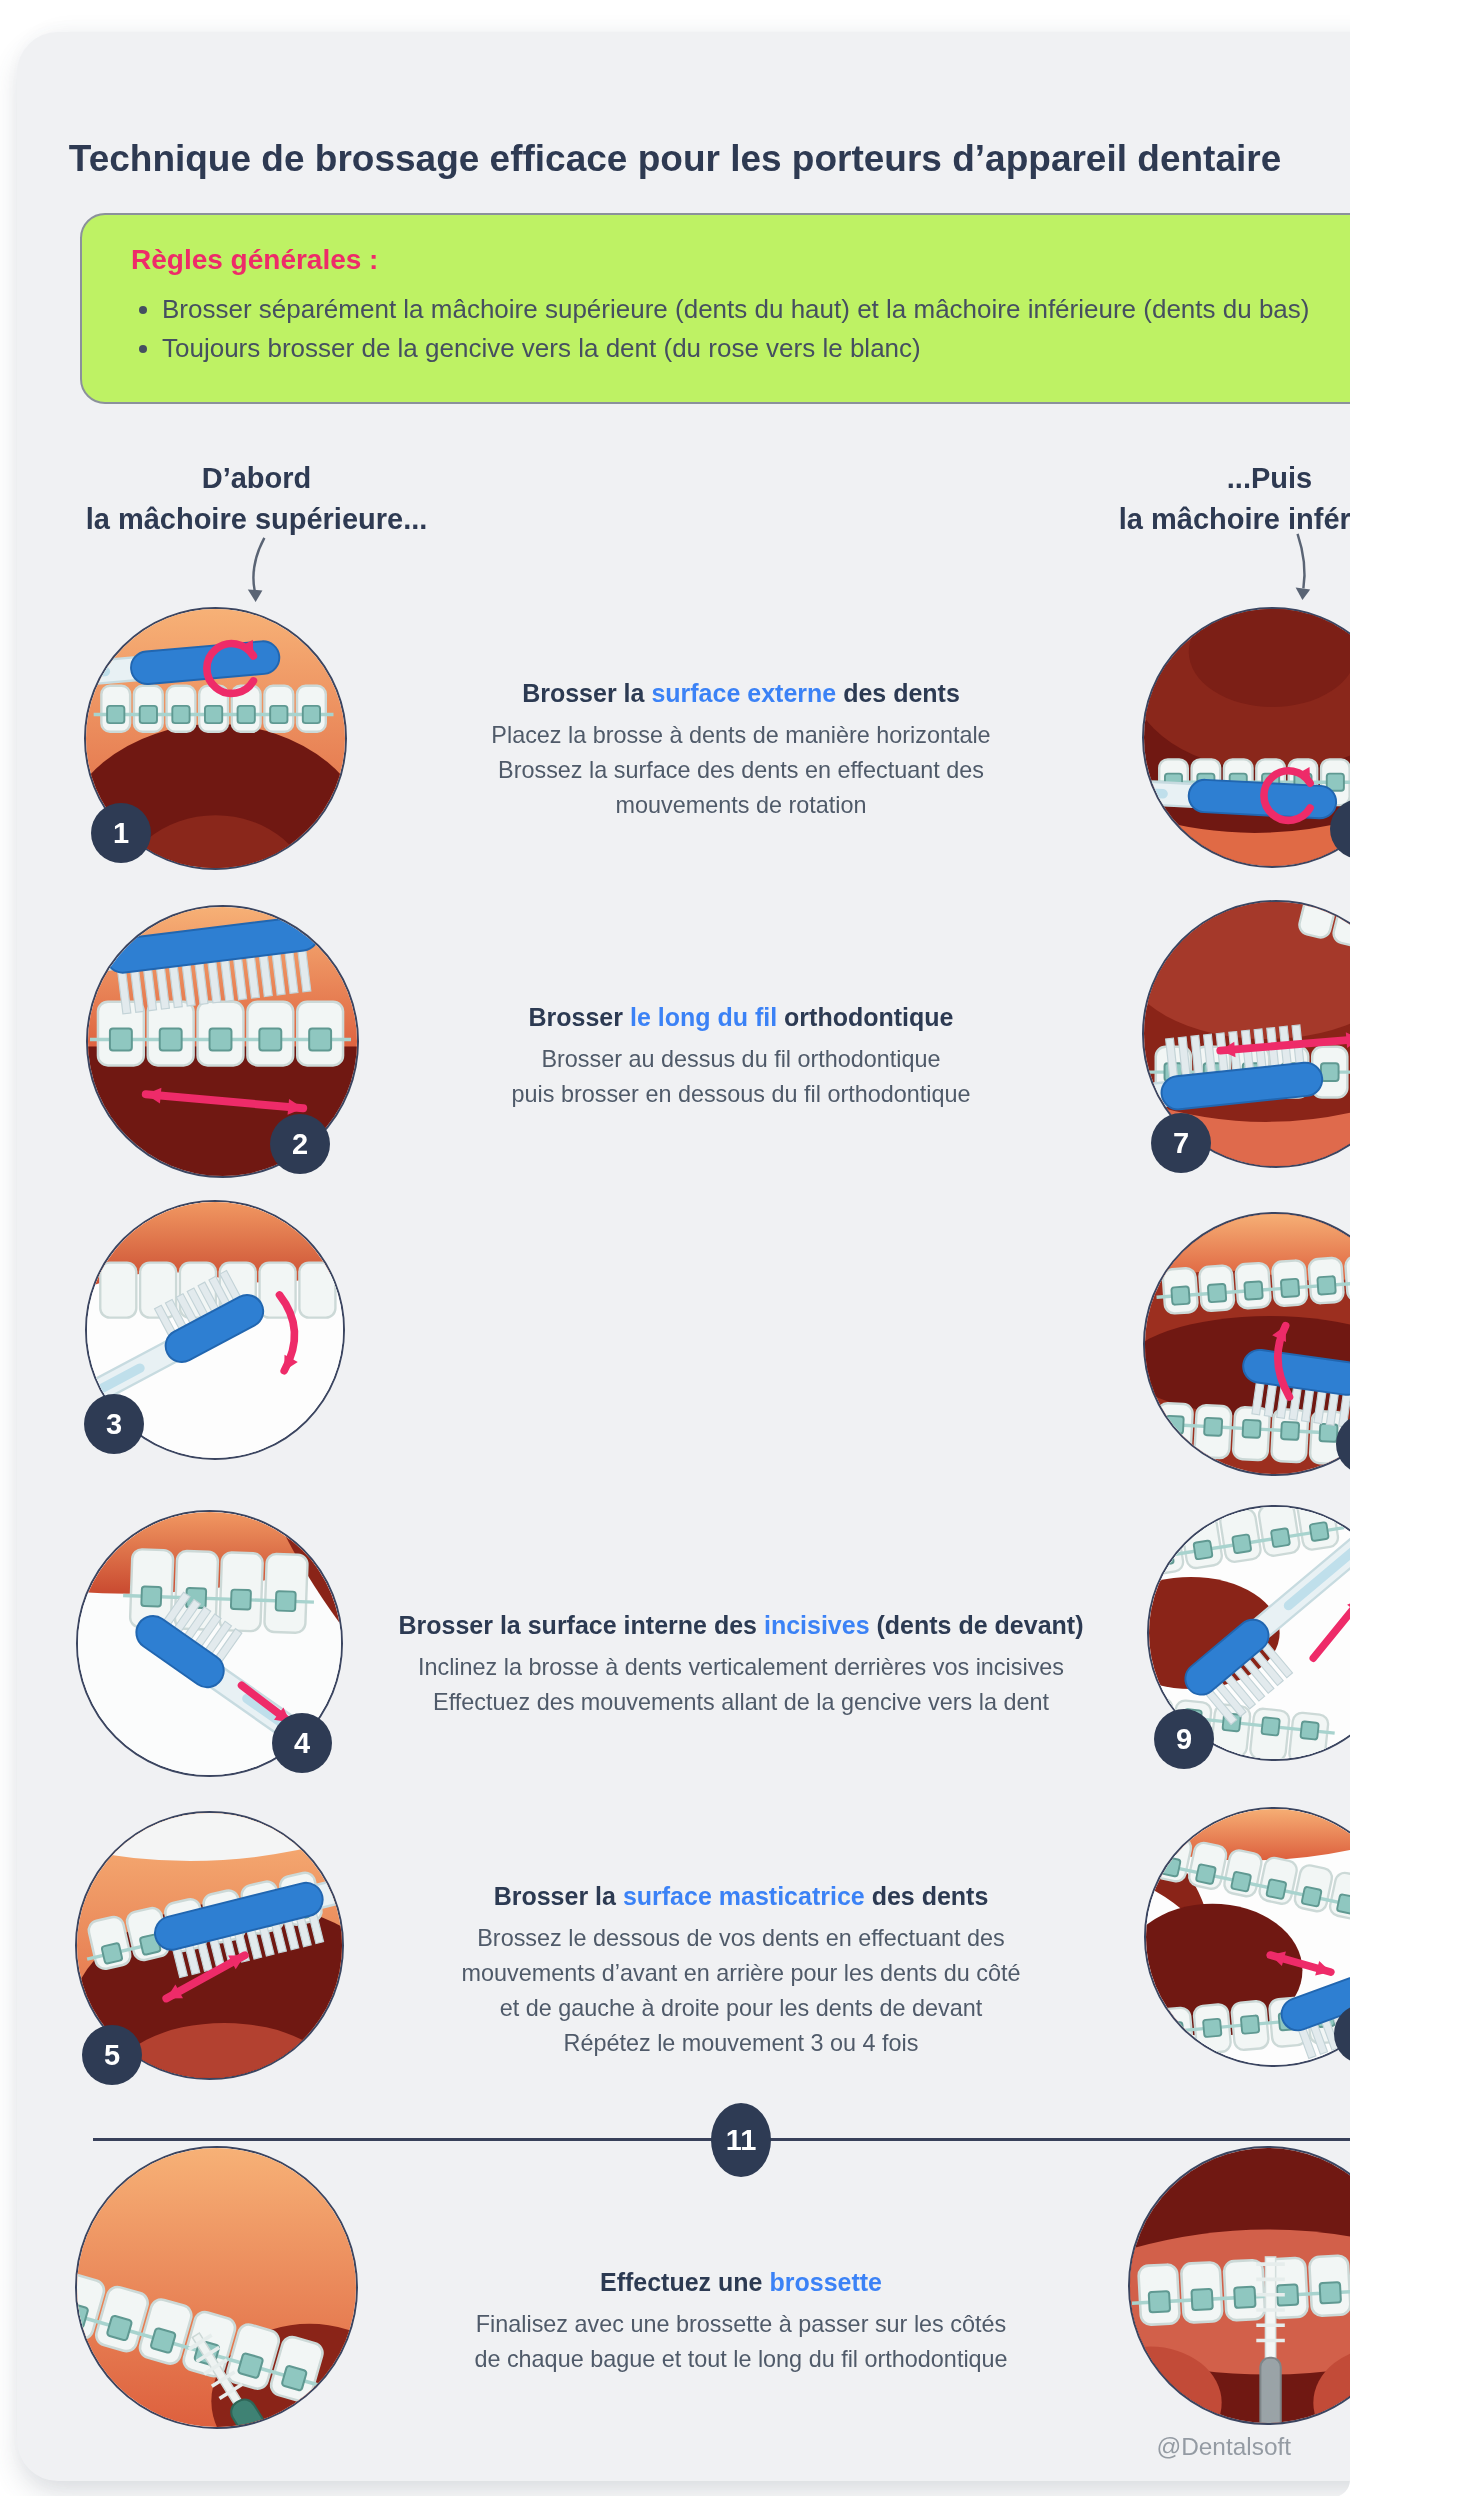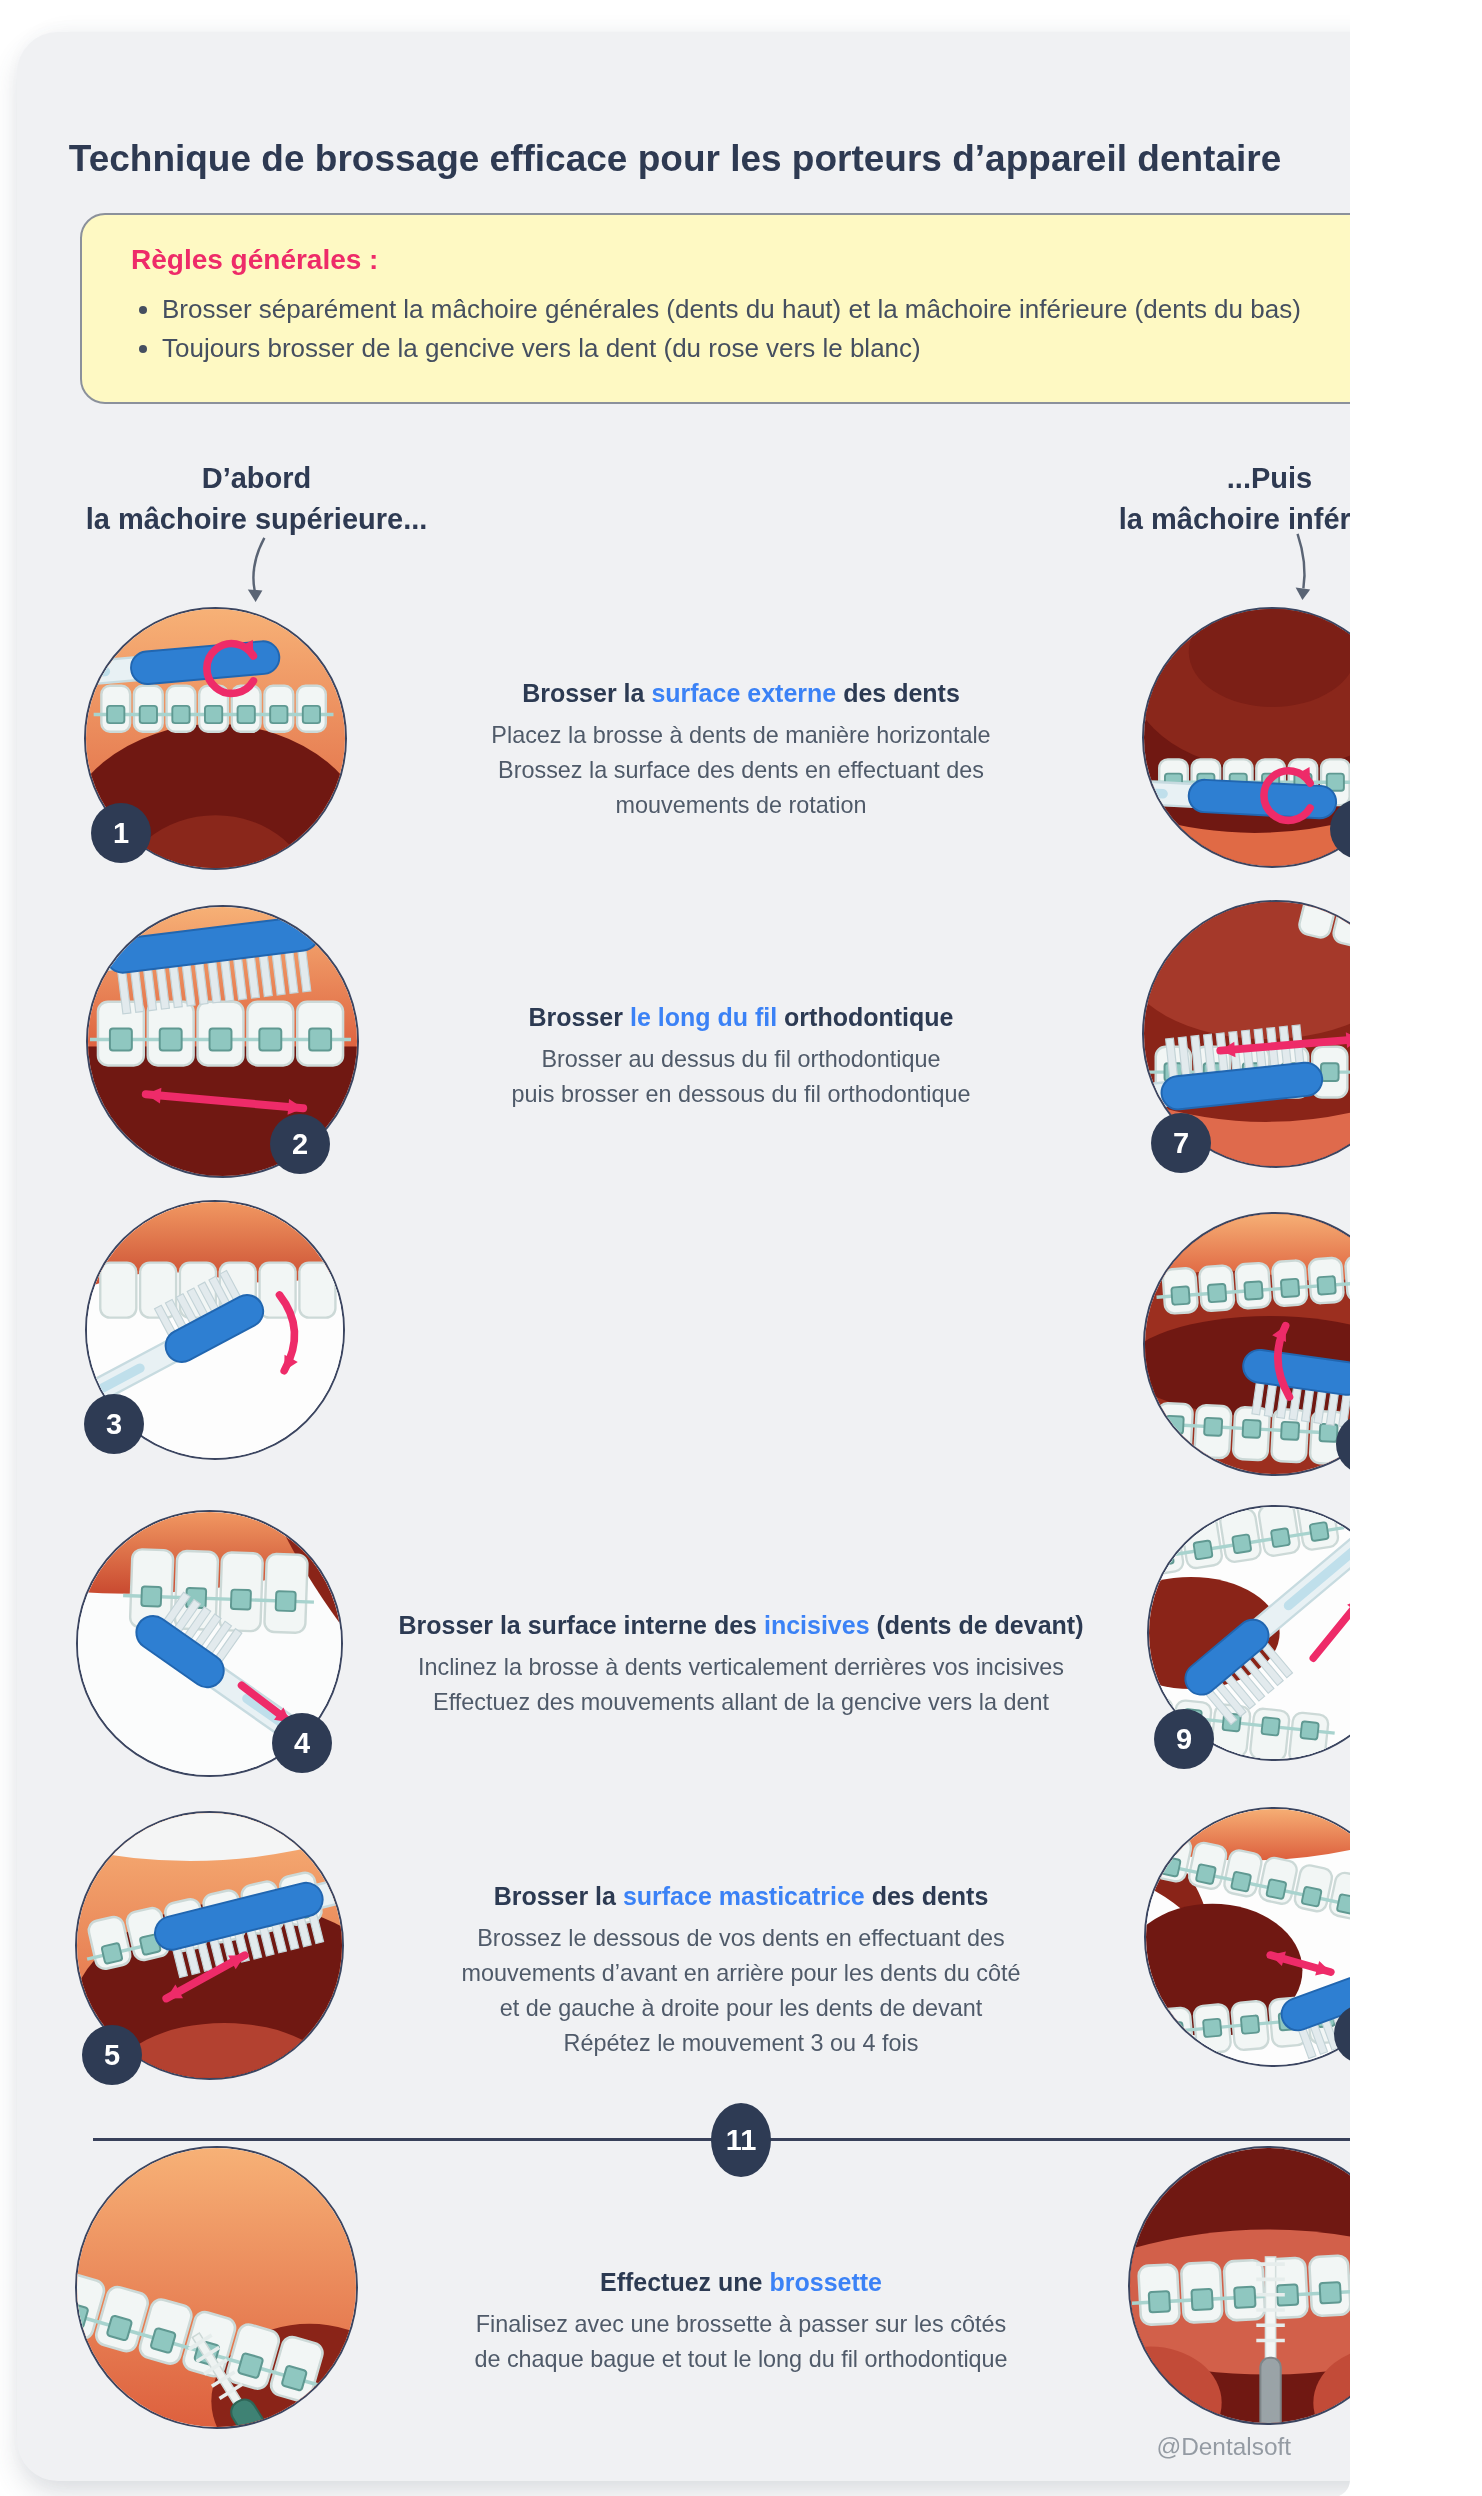--- a/index.html
+++ b/index.html
@@ -1,20 +1,20 @@
 <!DOCTYPE html>
 <html><head>
 <meta charset="utf-8">
 <style>
   html,body{margin:0;padding:0;background:#ffffff;font-family:"Liberation Sans","DejaVu Sans",sans-serif;}
   .page{position:relative;width:1350px;height:2497px;background:#ffffff;overflow:hidden;border-radius:17px;}
   .card{position:absolute;left:16.6px;top:32px;width:1449px;height:2449px;background:#f0f1f3;
         border-radius:41px;box-shadow:0 13.7px 27px rgba(70,80,100,.16),9.8px 0 23.4px rgba(70,80,100,.06);}
   .main-title{position:absolute;left:0;right:0;top:113px;text-align:center;font-size:37px;font-weight:bold;color:#2e3a52;}
-  .rules{position:absolute;left:80px;top:213px;width:1340px;height:191px;background:#fef9c3;border:2px solid #8b919b;
+  .rules{position:absolute;left:80px;top:213px;width:1340px;height:191px;background:#bef264;border:2px solid #8b919b;
          border-radius:25px;box-sizing:border-box;padding:29px 49px;}
   .rules-title{color:#ee2b69;font-size:28px;font-weight:bold;margin-bottom:13.7px;}
   .rules ul{margin:0;padding-left:31px;color:#454f60;font-size:26px;line-height:1.5;}
   .col-header{position:absolute;top:458px;width:449px;text-align:center;font-size:29px;font-weight:bold;color:#2e3a52;
               line-height:1.4;white-space:pre-line;}
   .col-header.left{left:32px;}
   .col-header.right{left:1045px;}
   .header-arrow{position:absolute;width:43px;height:72px;}
   .ha-left{left:238px;top:534px;}
   .ha-right{left:1278px;top:532px;}
@@ -64,21 +64,21 @@
 </svg>
 
 <div class="page">
   <div class="card"></div>
 
   <h1 class="main-title">Technique de brossage efficace pour les porteurs d’appareil dentaire</h1>
 
   <div class="rules">
     <div class="rules-title">Règles générales :</div>
     <ul>
-      <li>Brosser séparément la mâchoire générales (dents du haut) et la mâchoire inférieure (dents du bas)</li>
+      <li>Brosser séparément la mâchoire supérieure (dents du haut) et la mâchoire inférieure (dents du bas)</li>
       <li>Toujours brosser de la gencive vers la dent (du rose vers le blanc)</li>
     </ul>
   </div>
 
   <div class="col-header left">D’abord
 la mâchoire supérieure...</div>
   <div class="col-header right">...Puis
 la mâchoire inférieure</div>
 
   <svg class="header-arrow ha-left" viewBox="0 0 44 74">

